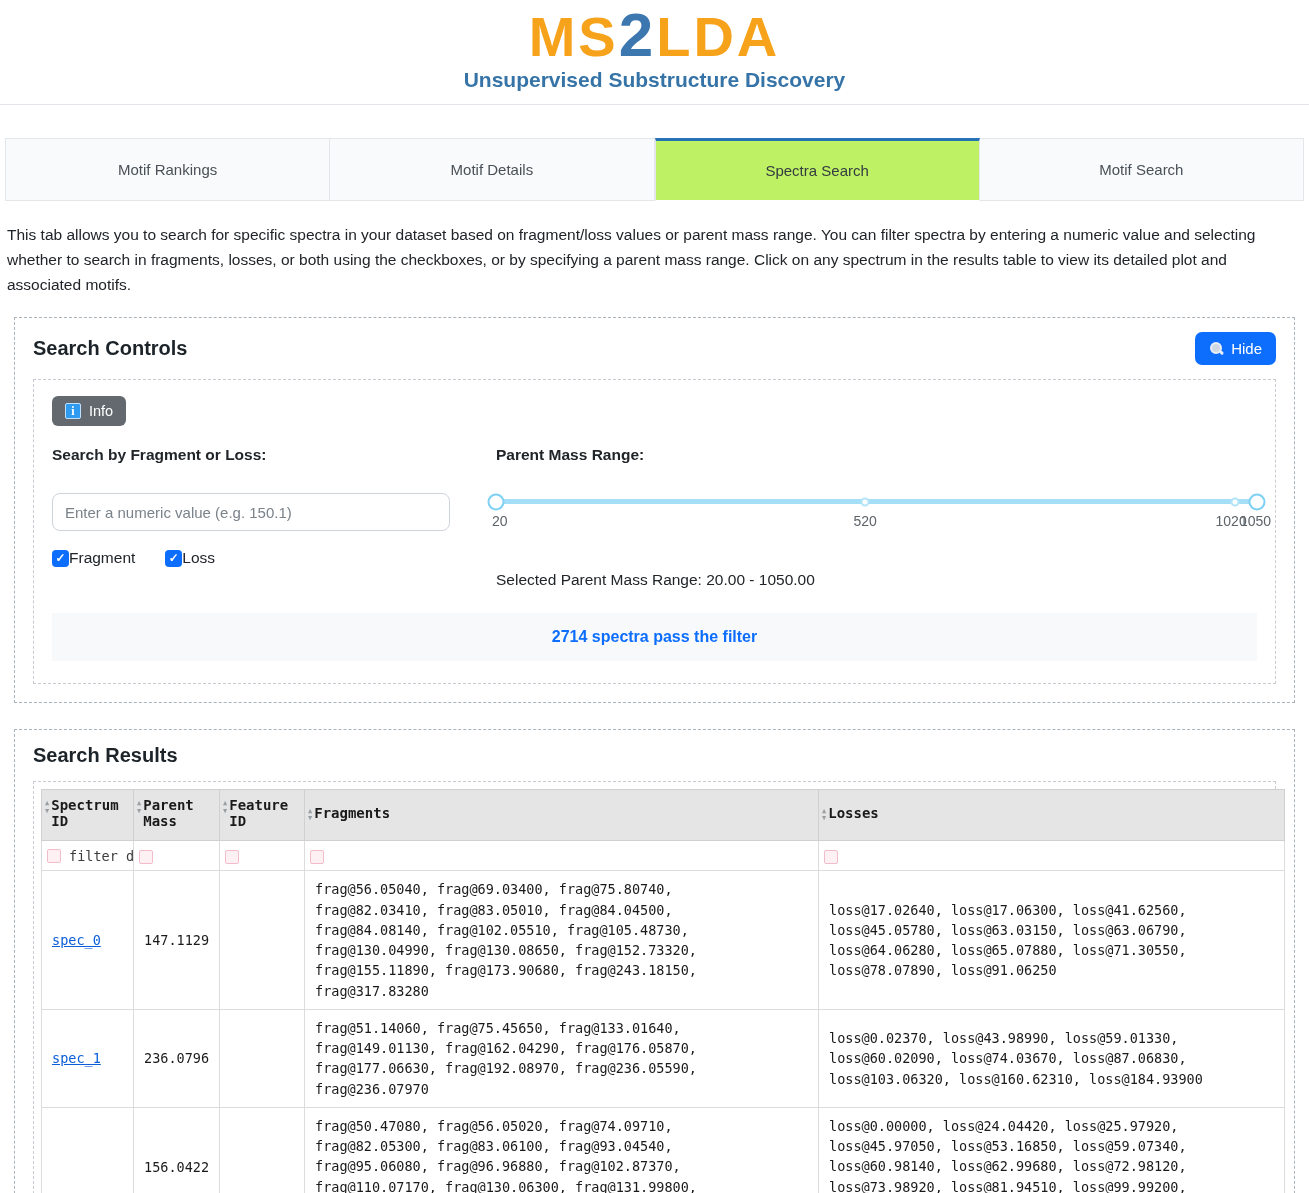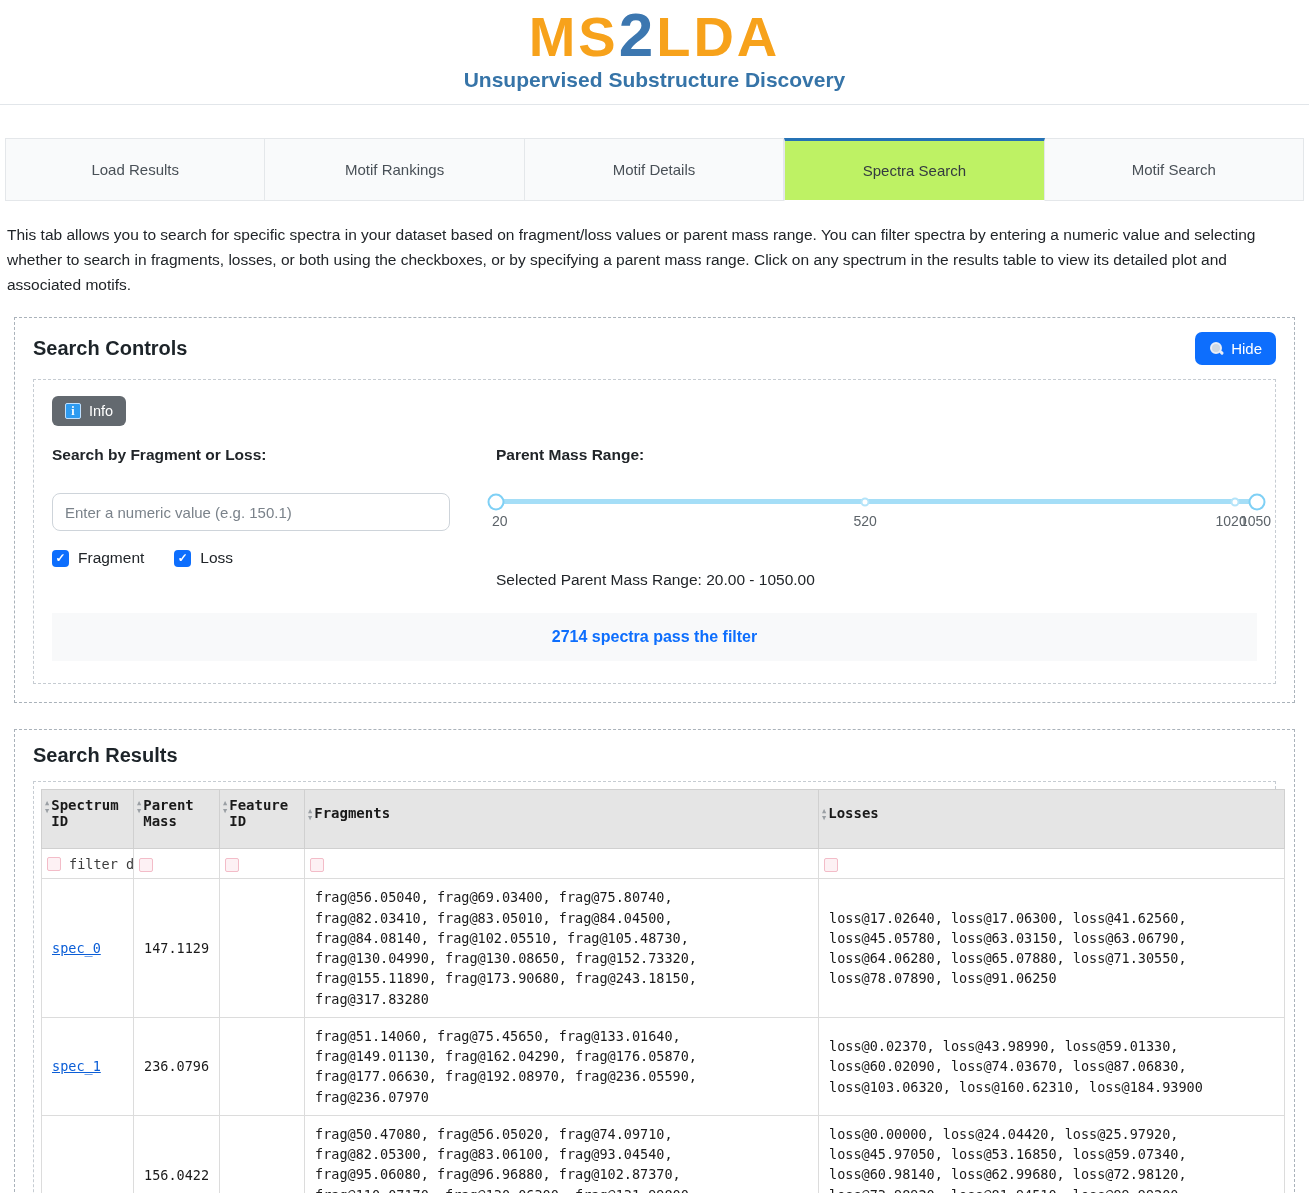--- a/index.html
+++ b/index.html
@@ -50,21 +50,21 @@
     display: inline-flex; align-items: center; justify-content: center;
     font-family: "Liberation Serif", serif; }
 
   .controls-row { display: flex; gap: 46px; margin-top: 20px; }
   .left-col { width: 398px; flex: none; }
   .field-label { font-size: 15.5px; font-weight: 700; margin-bottom: 29px; }
   .num-input { width: 100%; height: 38px; border: 1px solid #ced4da; border-radius: 8px;
     padding: 0 12px; font-size: 15px; color: #212529; font-family: "Liberation Sans", sans-serif; }
   .num-input::placeholder { color: #7a828a; }
   .checks { display: flex; gap: 30px; margin-top: 18px; align-items: center; }
-  .check-item { display: flex; align-items: center; gap: 9px; font-size: 15.5px; }
+  .check-item { display: flex; align-items: center; font-size: 15.5px; }
   .checkbox { width: 17px; height: 17px; border-radius: 4px; background: #0d6efd;
     display: inline-flex; align-items: center; justify-content: center; cursor: pointer; }
   .checkbox::after { content: "✓"; color: #fff; font-size: 12px; font-weight: 700; line-height: 1; }
 
   .right-col { flex: 1; }
   .slider-wrap { position: relative; height: 44px; margin-top: 16px; }
   .slider-track { position: absolute; left: 0; right: 0; top: 6px; height: 5px;
     background: #a5def7; border-radius: 3px; }
   .slider-handle { position: absolute; top: 8.5px; width: 17px; height: 17px; border-radius: 50%;
     background: #fff; border: 2px solid #7fd0f5; transform: translate(-50%,-50%); cursor: grab; }
@@ -78,21 +78,21 @@
   .count-box span { color: #0d6efd; font-weight: 700; font-size: 16px; }
 
   
   .results-card { margin-top: 26px; border-bottom: none; padding-bottom: 0; }
   .table-panel { border: 1px dashed #c6ccd2; margin-top: 14px; padding: 7px; padding-right: 26px; }
   table { border-collapse: collapse; font-family: "DejaVu Sans Mono", monospace;
     font-size: 13.5px; color: #1a1a1a; table-layout: fixed; width: 1243px; }
   col.c-spec { width: 92px; } col.c-mass { width: 86px; } col.c-feat { width: 85px; }
   col.c-frag { width: 514px; } col.c-loss { width: 466px; }
   th { background: #e5e5e5; border: 1px solid #d0d0d0; font-weight: 700; text-align: left;
-    padding: 7px 6px 19px 3px; font-size: 14px; vertical-align: middle; cursor: pointer; }
+    padding: 7px 6px 11px 3px; font-size: 14px; vertical-align: middle; cursor: pointer; }
   .th-inner { display: flex; align-items: flex-start; }
   .sort-icon { display: inline-flex; flex-direction: column; color: #9a9fa4; font-size: 7px;
     line-height: 1.05; margin-right: 2px; margin-top: 3px; }
   .sort-icon::before { content: "▲"; }
   .sort-icon::after { content: "▼"; }
   td { border: 1px solid #dcdcdc; padding: 8px 10px; vertical-align: middle; background: #fff; }
   tr.filter-row td { padding: 6px 5px; height: 28px; white-space: nowrap; overflow: hidden; }
   .filter-box { display: inline-block; width: 14px; height: 14px; border: 1px solid #f3bcc8;
     background: #fdf1f4; border-radius: 2px; vertical-align: middle; cursor: pointer; }
   .filter-text { color: #3c3c3c; margin-left: 8px; vertical-align: middle; }
@@ -101,21 +101,20 @@
 </style>
 </head>
 <body>
 
 <header class="site-header">
   <div class="logo"><span class="orange">MS</span><span class="blue">2</span><span class="orange">LDA</span></div>
   <div class="subtitle">Unsupervised Substructure Discovery</div>
 </header>
 
 <nav class="tabbar">
-  <div class="tab">Load Results</div>
   <div class="tab">Motif Rankings</div>
   <div class="tab">Motif Details</div>
   <div class="tab active">Spectra Search</div>
   <div class="tab">Motif Search</div>
 </nav>
 
 <p class="description">This tab allows you to search for specific spectra in your dataset based on fragment/loss values or parent mass range. You can filter spectra by entering a numeric value and selecting whether to search in fragments, losses, or both using the checkboxes, or by specifying a parent mass range. Click on any spectrum in the results table to view its detailed plot and associated motifs.</p>
 
 <section class="card">
   <div class="card-head">

